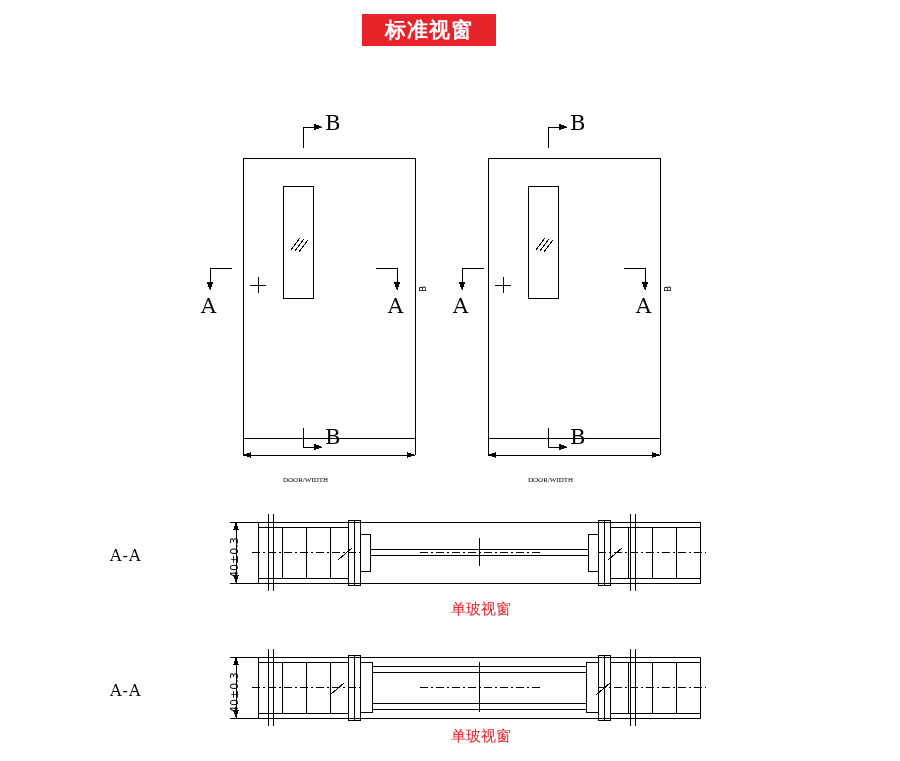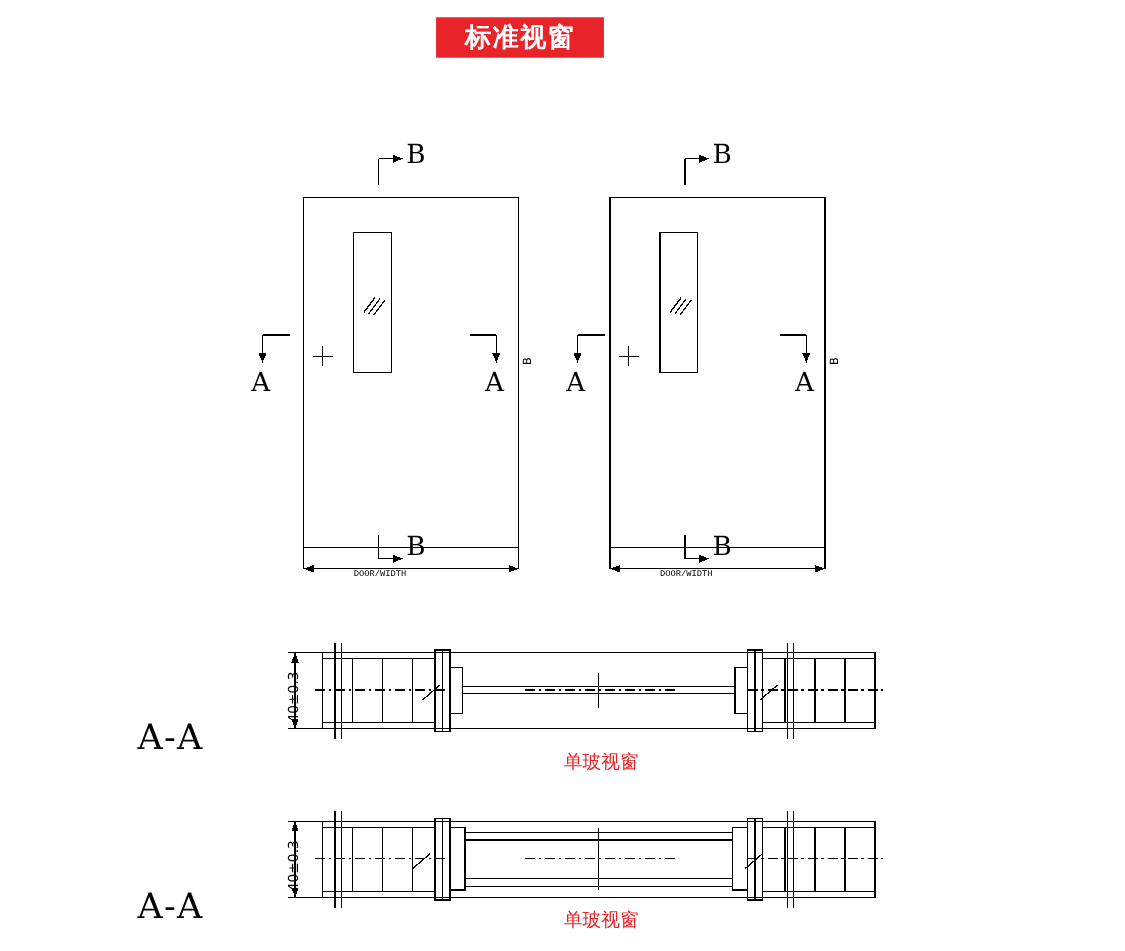--- a/index.html
+++ b/index.html
@@ -16,21 +16,21 @@
   }
   .page {
     position: relative;
     width: 900px;
     height: 761px;
   }
 
   
   .title-banner {
     position: absolute;
-    left: 349px;
+    left: 362px;
     top: 14px;
     width: 134px;
     height: 32px;
     background: #e8242a;
     border: 2px solid #e8242a;
     box-sizing: border-box;
     display: flex;
     align-items: center;
     justify-content: center;
   }
@@ -46,31 +46,31 @@
   .lbl {
     position: absolute;
     font-family: "DejaVu Serif", serif;
     color: #000;
     white-space: nowrap;
   }
   .lbl-big {
     font-size: 21px;
   }
   .lbl-sec {
-    font-size: 28px;
+    font-size: 16px;
     letter-spacing: 1px;
     font-family: "DejaVu Serif", serif;
-    margin-top: 27px;
   }
   .dim-text {
     position: absolute;
     font-size: 7px;
-    font-family: Liberation Mono, monospace;
+    font-family: Liberation Serif, serif;
     color: #000;
     white-space: nowrap;
+    margin-top: 20px;
   }
   .dim-vert {
     position: absolute;
     font-size: 11px;
     font-family: "DejaVu Sans", sans-serif;
     color: #000;
     white-space: nowrap;
     transform-origin: 0 0;
     transform: rotate(-90deg);
   }

